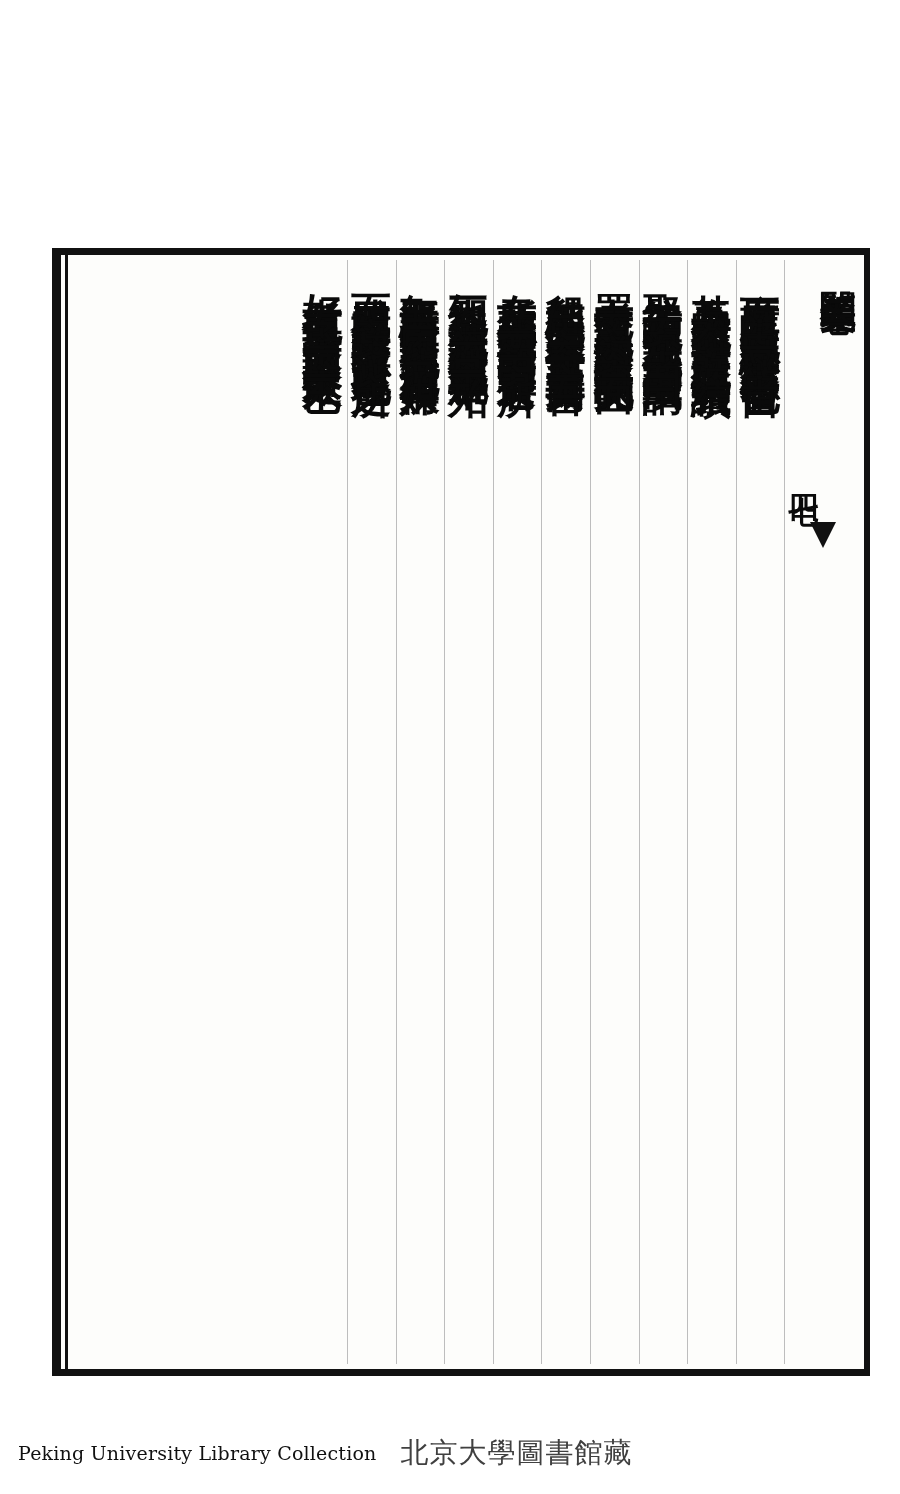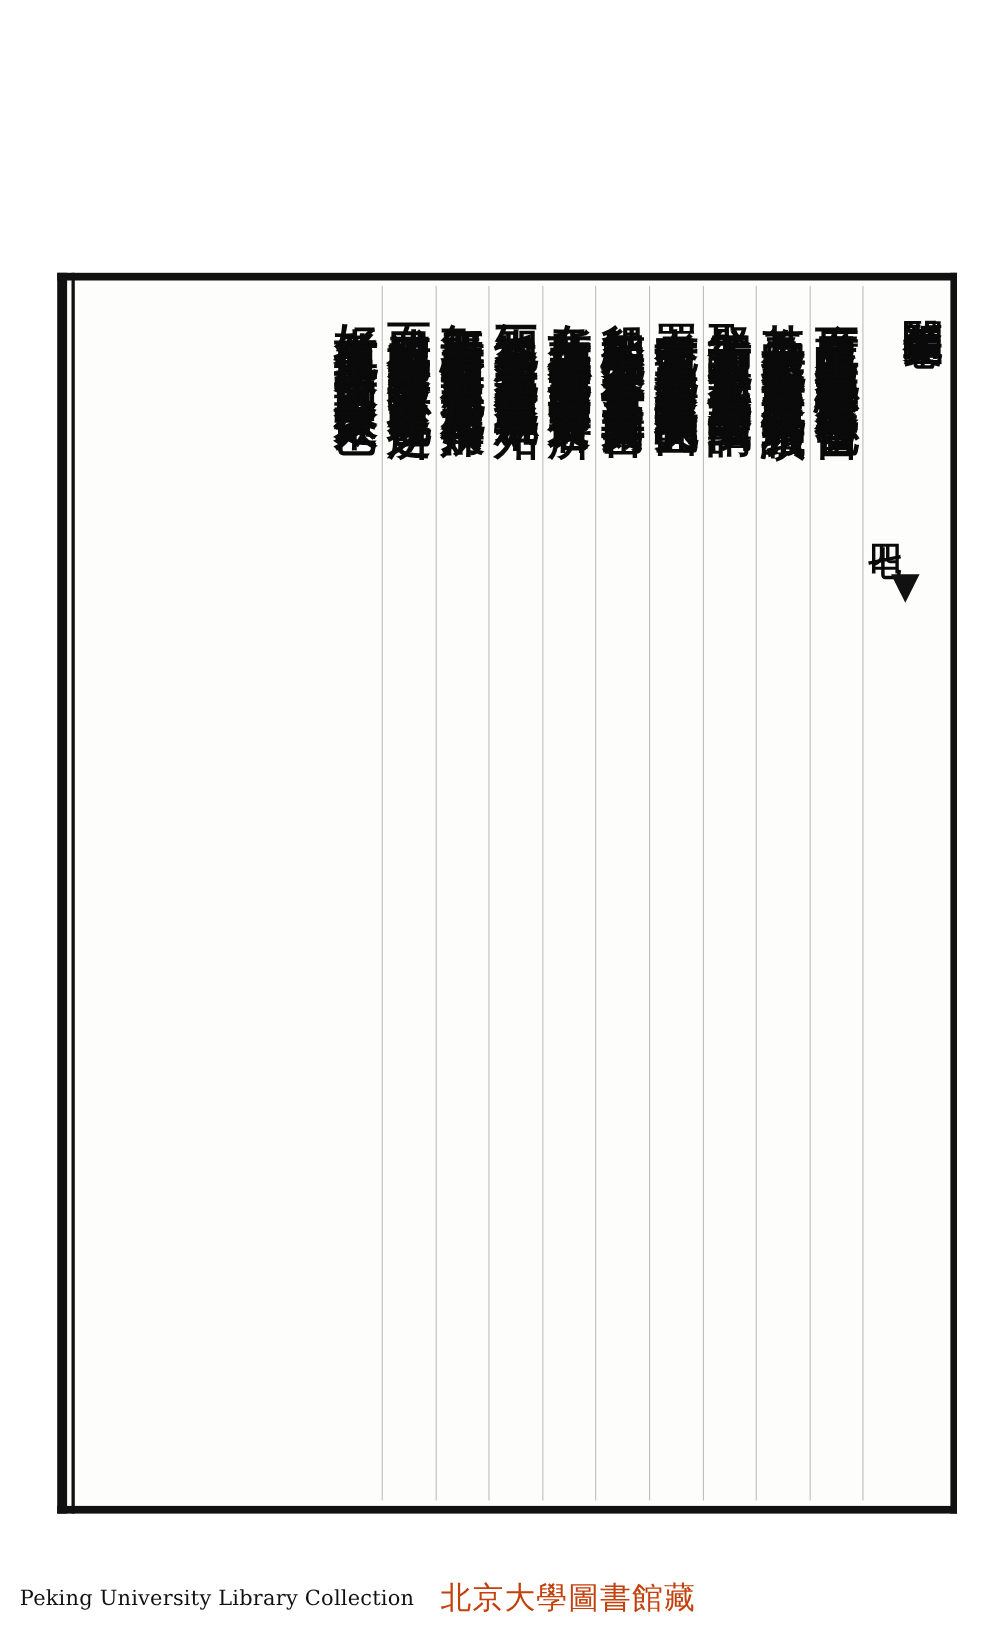--- a/index.html
+++ b/index.html
@@ -127,21 +127,21 @@
   .footer-en {
     margin-left: 18px;
     font-size: 19px;
     color: #111;
     font-family: "DejaVu Serif", serif;
     letter-spacing: 0.2px;
   }
   .footer-zh {
     margin-left: 24px;
     font-size: 28px;
-    color: #c2410c;
+    color: #404040;
     font-family: "DejaVu Serif", serif;
     letter-spacing: 1px;
   }
 </style>
 </head>
 <body>
 
 <div class="scan">
 
   <div class="frame-top"></div>

